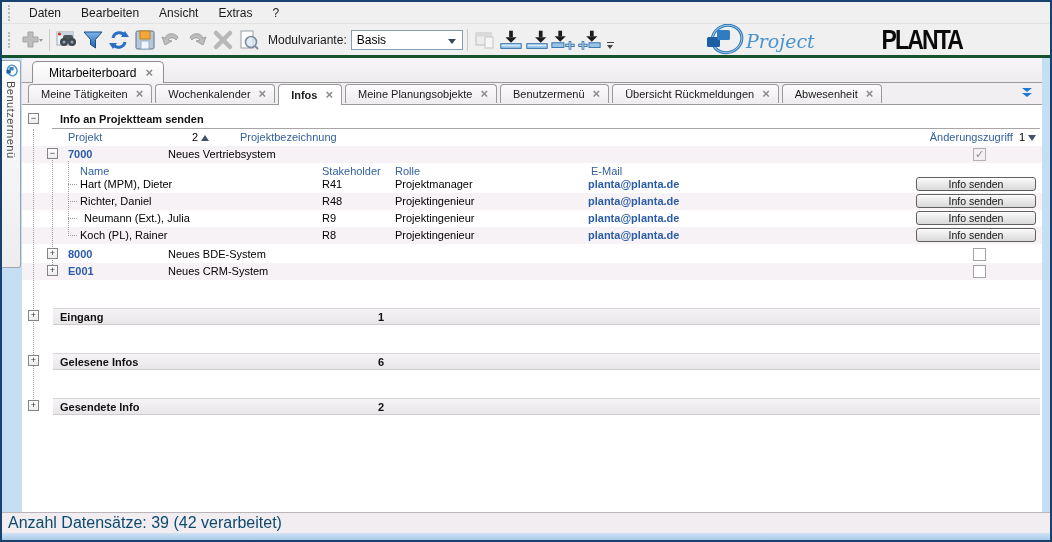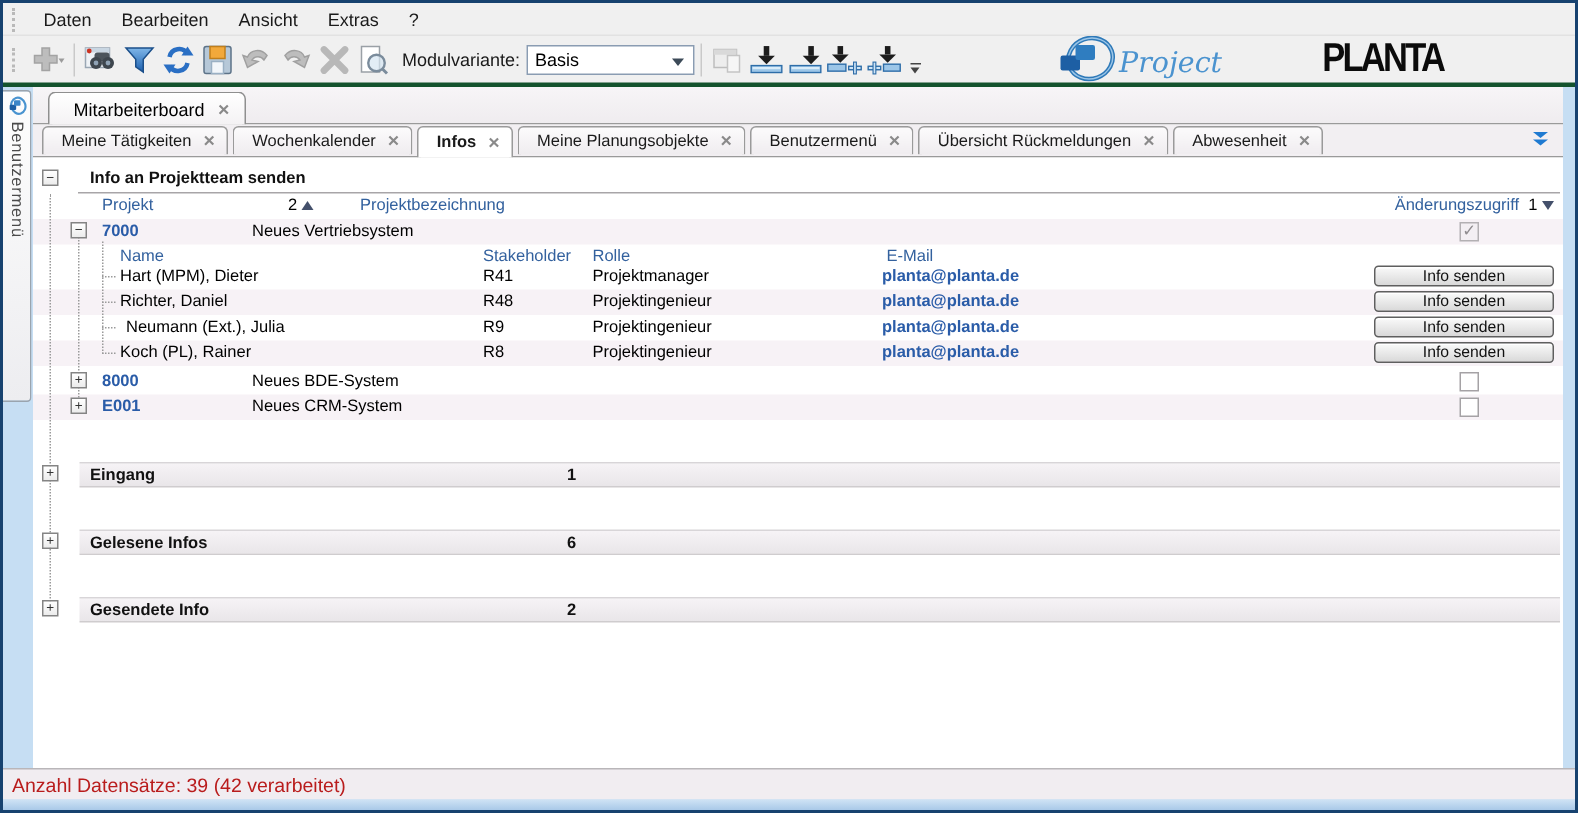--- a/index.html
+++ b/index.html
@@ -76,21 +76,21 @@
   .sort-down { display:inline-block; width:0; height:0; border-left:4px solid transparent; border-right:4px solid transparent; border-top:6px solid #44506b; margin-left:3px; }
   .titleline { position:absolute; left:30px; right:2px; height:0; border-top:1px solid #a8a5a8; }
   .secbar { position:absolute; left:31px; right:2px; height:17px; background:linear-gradient(#f6f3f6,#e9e6e9); border-top:1px solid #d8d5d8; border-bottom:1px solid #cfccce; }
   .treev { position:absolute; width:0; border-left:1px dotted #9a9a9a; z-index:1; }
   .treeh { position:absolute; height:0; border-top:1px dotted #9a9a9a; z-index:1; }
   .sendbtn { position:absolute; right:6px; top:1px; width:120px; height:14px; font-family:"Liberation Sans",sans-serif; font-size:10.5px; color:#111; background:linear-gradient(#fafafa,#d9d9d9); border:1px solid #5f5f5f; border-radius:3px; box-shadow:inset 0 1px 0 #ffffff; cursor:pointer; padding:0; line-height:11px; }
   .cb { position:absolute; right:56px; top:2px; width:13px; height:13px; border:1px solid #a5a2a5; background:#fff; cursor:pointer; font-size:11px; line-height:11px; text-align:center; color:#8f8c8f; }
   .cb.checked { background:#f3eff3; border-color:#b3b0b3; }
 
   
-  .statusbar { flex:0 0 21px; background:#f1edf1; border-top:1px solid #b9b6b9; display:flex; align-items:center; padding-left:6px; font-size:13px; color:#b91c1c; }
+  .statusbar { flex:0 0 21px; background:#f1edf1; border-top:1px solid #b9b6b9; display:flex; align-items:center; padding-left:6px; font-size:16px; color:#0c4a6e; }
   .bottomband { flex:0 0 7px; background:linear-gradient(#cfe3f5,#a9c9e8); }
 </style>
 </head>
 <body>
 
 <div class="window">
 
 
   <div class="menubar">
     <span class="grip"></span>

